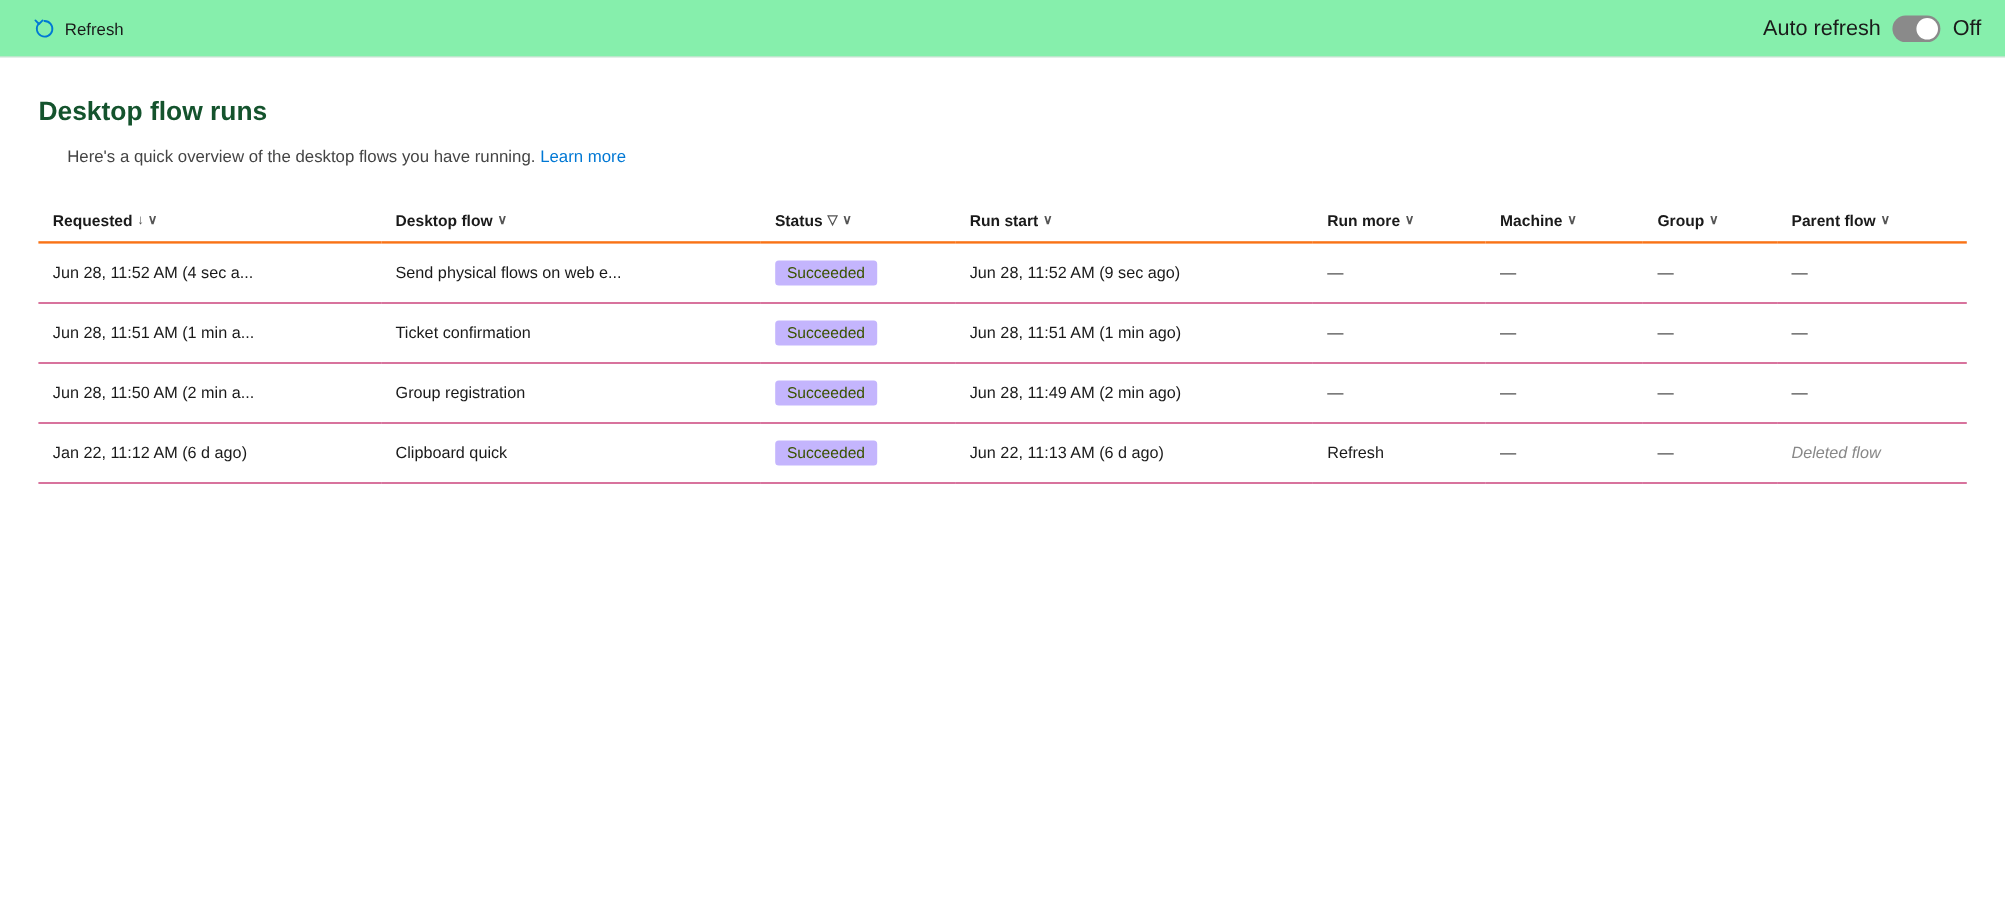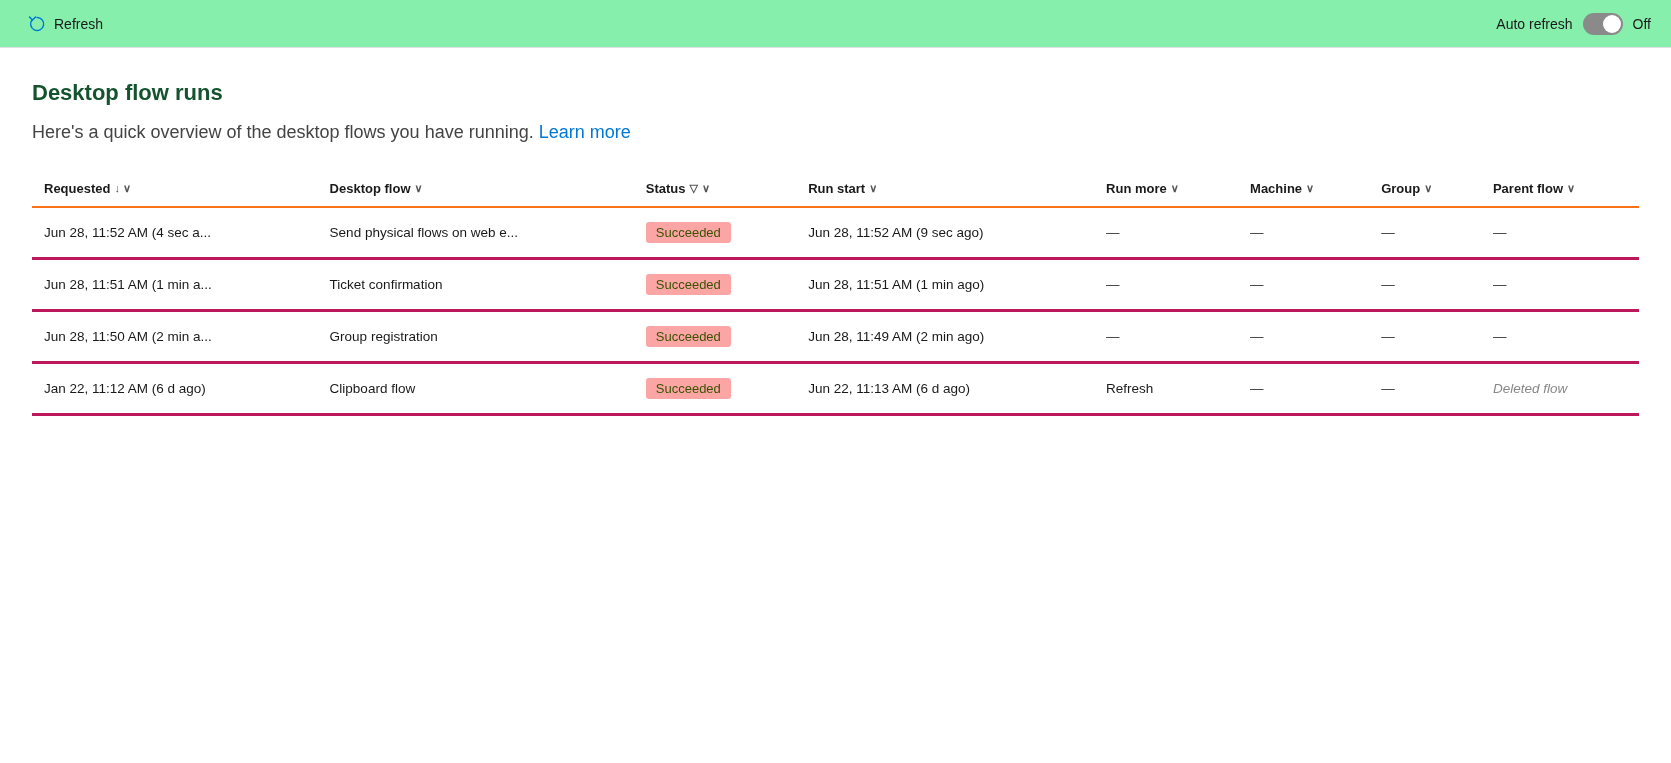--- a/index.html
+++ b/index.html
@@ -31,21 +31,21 @@
       border-radius: 4px;
     }
     .refresh-icon {
       width: 18px;
       height: 18px;
     }
     .auto-refresh-area {
       display: flex;
       align-items: center;
       gap: 10px;
-      font-size: 14px;
+      font-size: 18px;
       text-align: center;
     }
     .toggle {
       width: 40px;
       height: 22px;
       background: #8a8a8a;
       border-radius: 11px;
       position: relative;
       cursor: pointer;
     }
@@ -63,23 +63,24 @@
       min-height: calc(763px - 48px);
       padding: 32px 32px 0 32px;
     }
     .page-title {
       font-size: 22px;
       font-weight: 600;
       color: #14532d;
       margin-bottom: 16px;
     }
     .description {
-      font-size: 18px;
+      font-size: 14px;
       color: #444;
       margin-bottom: 28px;
+      margin-left: 24px;
     }
     .description a {
       color: #0078d4;
       text-decoration: none;
     }
     table {
       width: 100%;
       border-collapse: collapse;
     }
     thead tr {
@@ -101,32 +102,32 @@
     }
     .chevron {
       font-size: 11px;
       color: #555;
     }
     .filter-icon {
       font-size: 11px;
       color: #555;
     }
     tbody tr {
-      border-bottom: 3px solid #be185d;
+      border-bottom: 1px solid #be185d;
     }
     td {
       padding: 14px 12px;
       font-size: 13.5px;
       color: #1a1a1a;
       vertical-align: middle;
     }
     .status-badge {
       display: inline-block;
       padding: 3px 10px;
-      background: #fca5a5;
+      background: #c4b5fd;
       color: #3a5200;
       border-radius: 3px;
       font-size: 13px;
       font-weight: 500;
     }
     .dash { color: #333; }
     .deleted-flow { color: #888; font-style: italic; }
   </style>
 </head>
 <body>
@@ -237,21 +238,21 @@
           <td>Group registration</td>
           <td><span class="status-badge">Succeeded</span></td>
           <td>Jun 28, 11:49 AM (2 min ago)</td>
           <td class="dash">—</td>
           <td class="dash">—</td>
           <td class="dash">—</td>
           <td class="dash">—</td>
         </tr>
         <tr>
           <td>Jan 22, 11:12 AM (6 d ago)</td>
-          <td>Clipboard flow</td>
+          <td>Clipboard quick</td>
           <td><span class="status-badge">Succeeded</span></td>
           <td>Jun 22, 11:13 AM (6 d ago)</td>
           <td>Refresh</td>
           <td class="dash">—</td>
           <td class="dash">—</td>
           <td class="deleted-flow">Deleted flow</td>
         </tr>
       </tbody>
   </table>
 </div>

